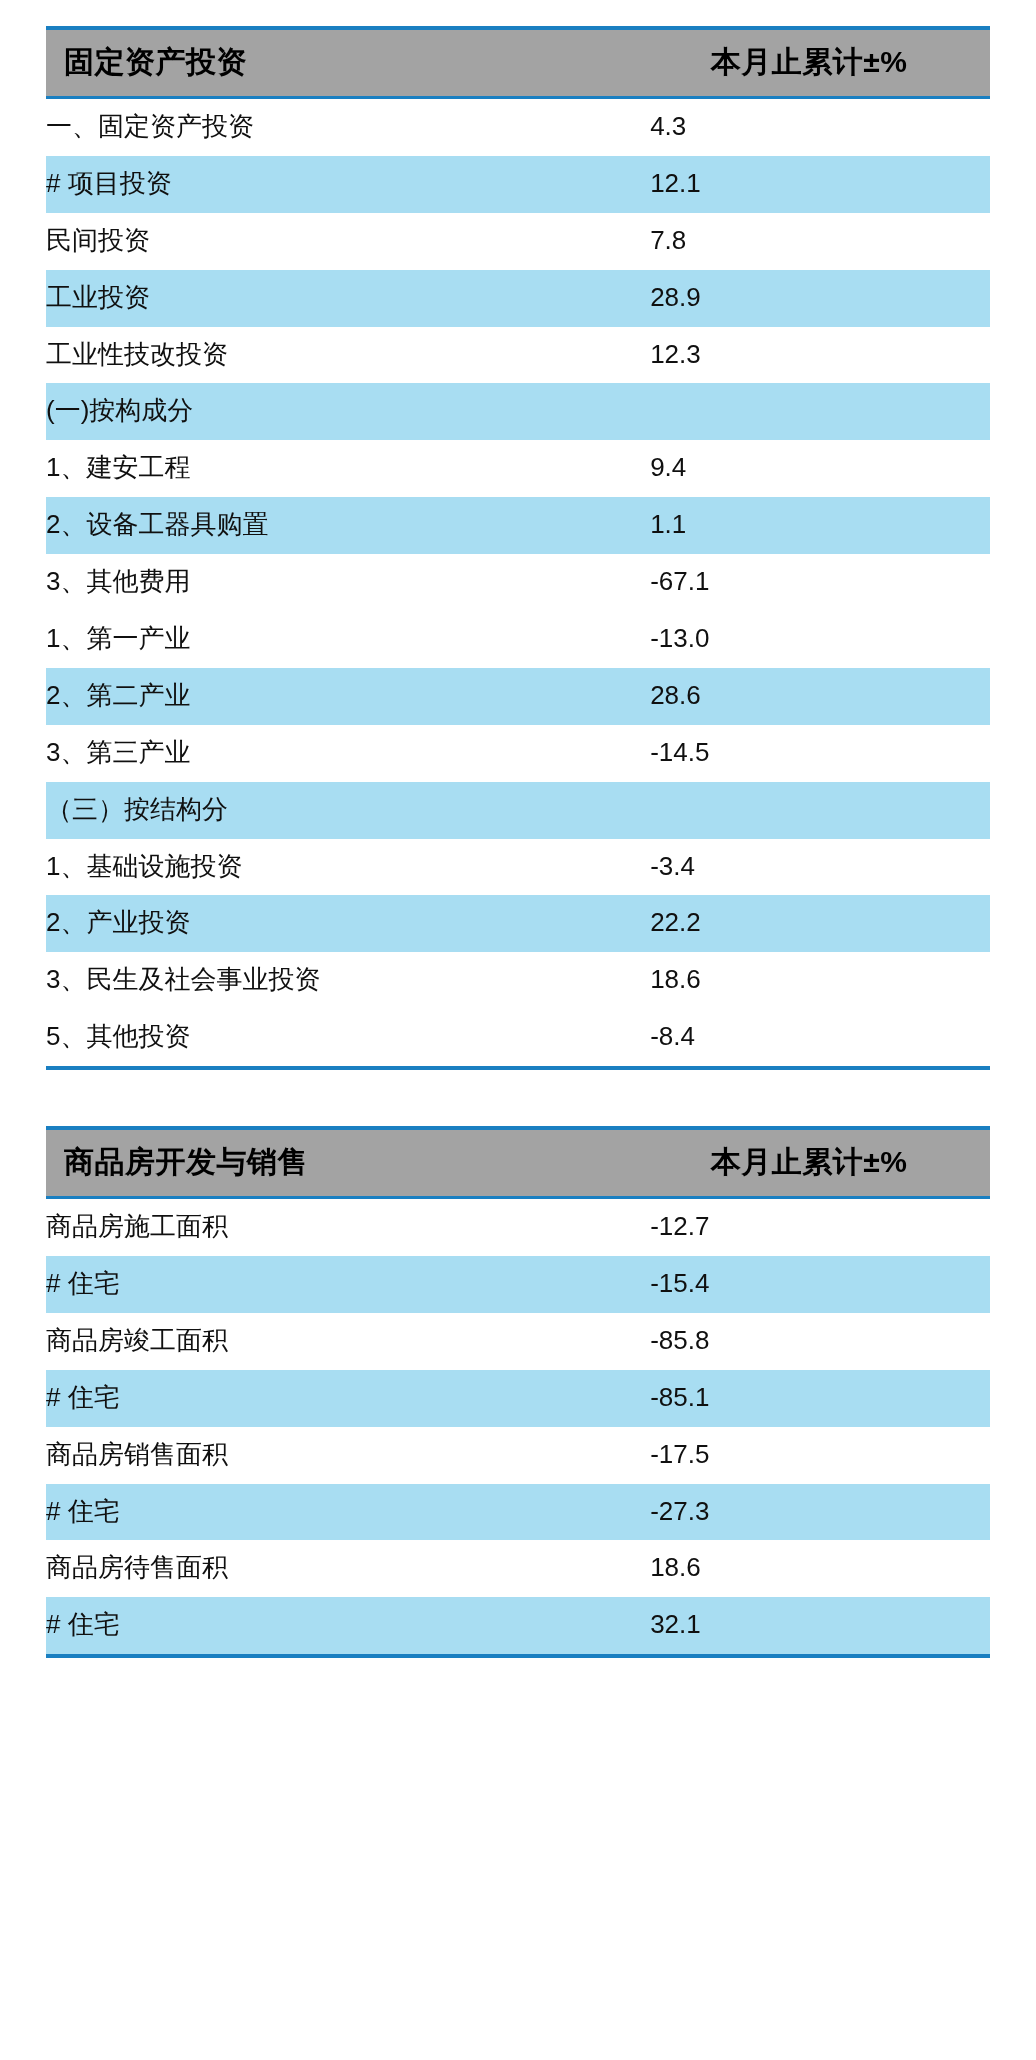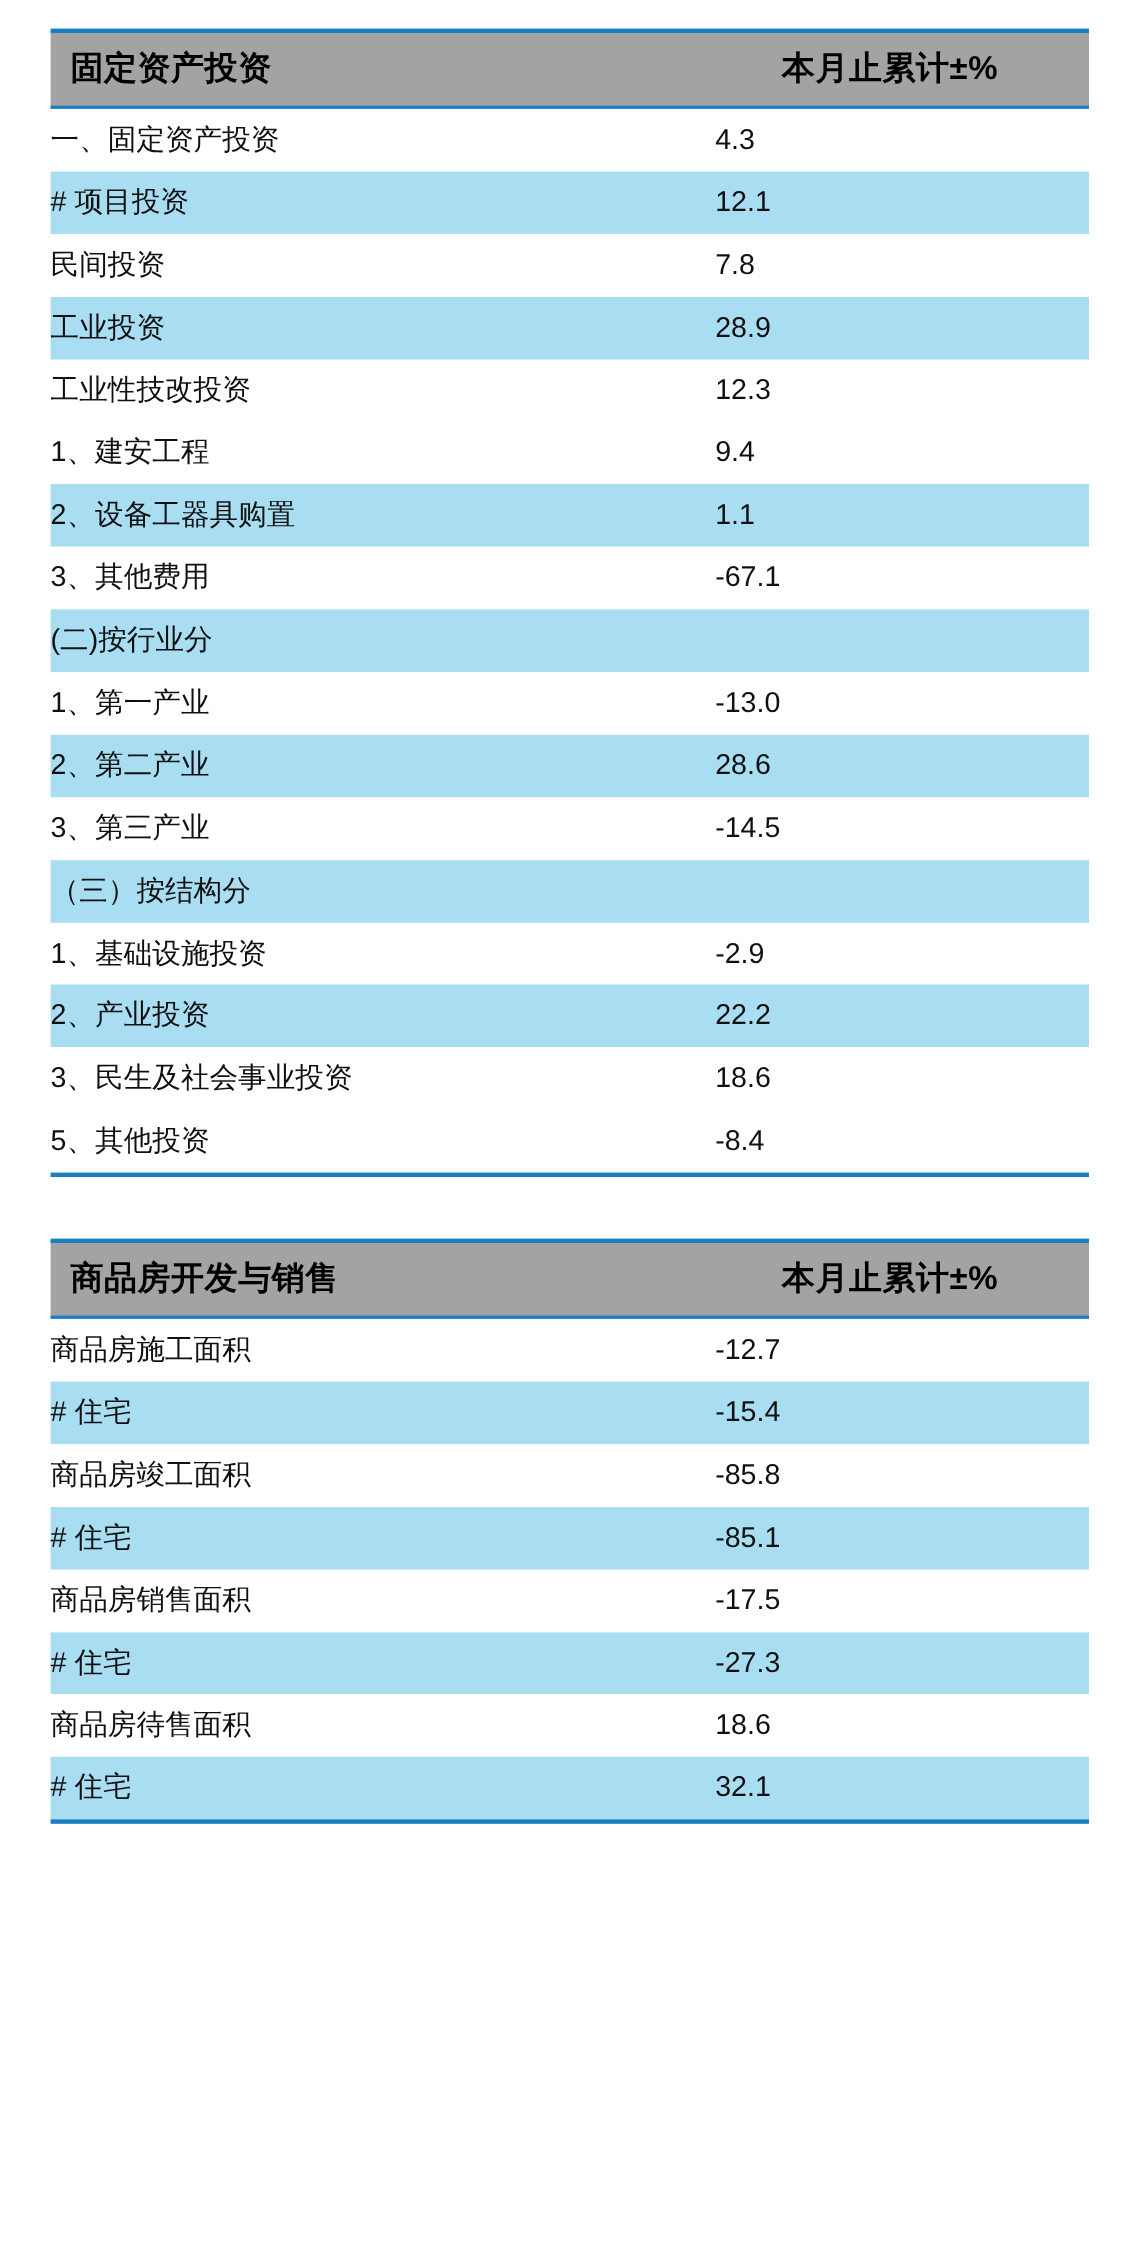--- a/index.html
+++ b/index.html
@@ -108,55 +108,55 @@
         <td class="cell-value">7.8</td>
       </tr>
       <tr class="striped">
         <td class="cell-label ind2">工业投资</td>
         <td class="cell-value">28.9</td>
       </tr>
       <tr class="plain">
         <td class="cell-label ind3">工业性技改投资</td>
         <td class="cell-value">12.3</td>
       </tr>
+      <tr class="striped">
+        <td class="cell-label ind3">(一)按构成分</td>
+        <td class="cell-value"></td>
+      </tr>
       <tr class="plain">
         <td class="cell-label ind3">1、建安工程</td>
         <td class="cell-value">9.4</td>
       </tr>
       <tr class="striped">
         <td class="cell-label ind3">2、设备工器具购置</td>
         <td class="cell-value">1.1</td>
       </tr>
       <tr class="plain">
         <td class="cell-label ind3">3、其他费用</td>
         <td class="cell-value">-67.1</td>
       </tr>
-      <tr class="striped">
-        <td class="cell-label ind3">(二)按行业分</td>
-        <td class="cell-value"></td>
-      </tr>
       <tr class="plain">
         <td class="cell-label ind3">1、第一产业</td>
         <td class="cell-value">-13.0</td>
       </tr>
       <tr class="striped">
         <td class="cell-label ind3">2、第二产业</td>
         <td class="cell-value">28.6</td>
       </tr>
       <tr class="plain">
         <td class="cell-label ind3">3、第三产业</td>
         <td class="cell-value">-14.5</td>
       </tr>
       <tr class="striped">
         <td class="cell-label ind3">（三）按结构分</td>
         <td class="cell-value"></td>
       </tr>
       <tr class="plain">
         <td class="cell-label ind3">1、基础设施投资</td>
-        <td class="cell-value">-2.9</td>
+        <td class="cell-value">-3.4</td>
       </tr>
       <tr class="striped">
         <td class="cell-label ind3">2、产业投资</td>
         <td class="cell-value">22.2</td>
       </tr>
       <tr class="plain">
         <td class="cell-label ind3">3、民生及社会事业投资</td>
         <td class="cell-value">18.6</td>
       </tr>
       <tr class="plain">

